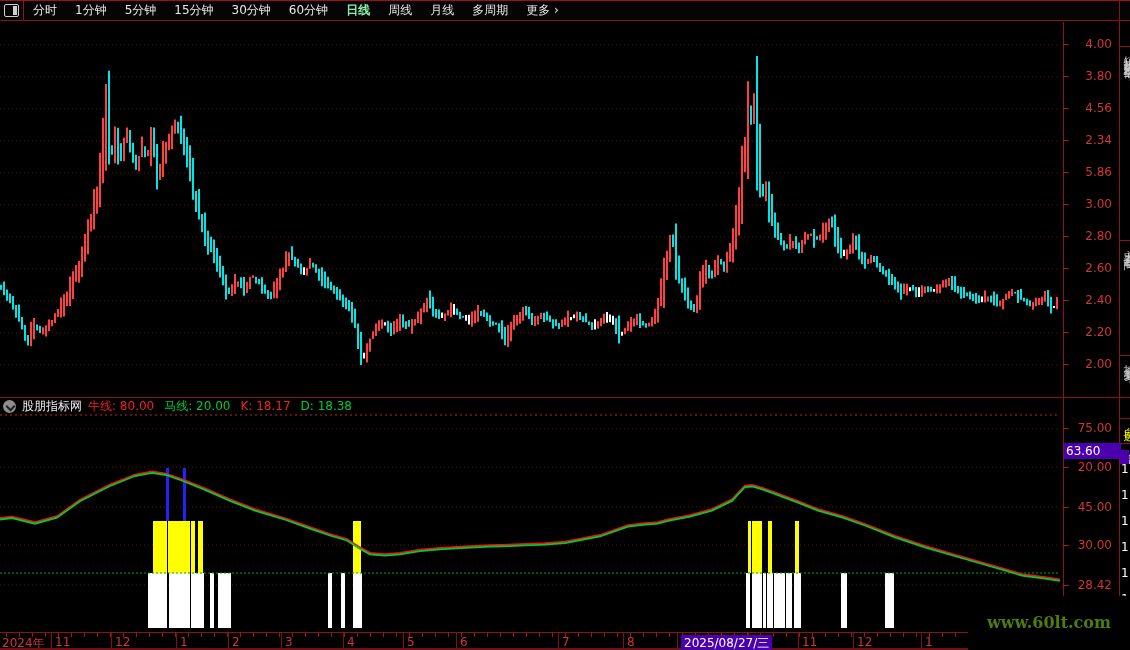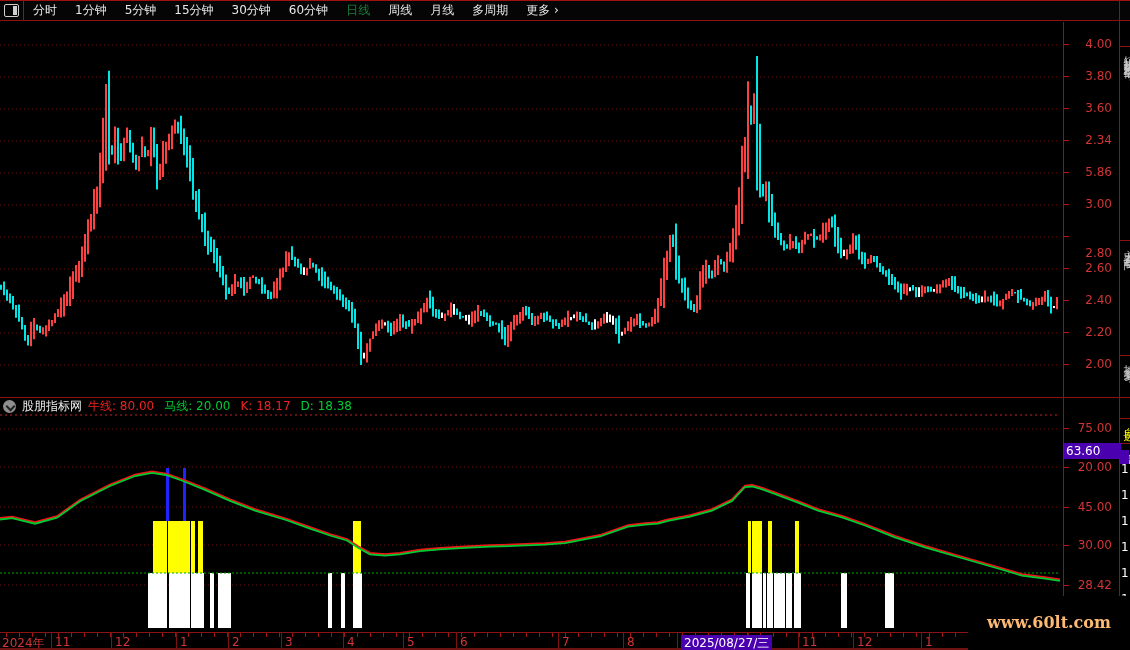--- a/index.html
+++ b/index.html
@@ -7,21 +7,21 @@
           font-family:"DejaVu Sans","Liberation Sans",sans-serif;font-size:12px;color:#ddd;}
   
   #topbar{position:absolute;left:0;top:0;width:1130px;height:21px;background:#050505;
           border-top:1px solid #a01010;border-bottom:1px solid #8a1212;box-sizing:border-box;
           display:flex;align-items:center;}
   .win-icon{width:13px;height:11px;border:1px solid #cfcfcf;border-radius:2px;margin:0 4px;position:relative;flex:none;}
   .win-icon::after{content:"";position:absolute;right:1px;top:1px;bottom:1px;width:4px;background:#cfcfcf;}
   .tb-sep{width:1px;height:19px;background:#9c1010;flex:none;}
   #menu{display:flex;align-items:center;height:100%;}
   .menu-item{padding:0 9px;color:#e8e8e8;white-space:nowrap;cursor:default;}
-  .menu-item.active{color:#15803d;}
+  .menu-item.active{color:#86efac;font-weight:bold;}
   #topbar-right{margin-left:auto;display:flex;align-items:stretch;height:100%;}
   .tb-btn{display:flex;align-items:center;padding:0 10px;border-left:1px solid #9c1010;color:#f0f0f0;white-space:nowrap;}
   
   #titlebar{position:absolute;left:0;top:22px;width:1060px;height:18px;display:flex;align-items:center;}
   #stock-title{color:#fff;margin-left:6px;}
   .circle-chevron{width:13px;height:13px;border-radius:50%;background:#8f8f8f;margin-left:5px;position:relative;flex:none;}
   .circle-chevron::after{content:"";position:absolute;left:3.5px;top:3px;width:5px;height:5px;
         border-right:2px solid #222;border-bottom:2px solid #222;transform:rotate(45deg);}
   #title-icons{margin-left:auto;display:flex;align-items:center;gap:8px;margin-right:8px;}
   .diamond{color:#8a8a8a;font-size:13px;line-height:13px;}
@@ -50,21 +50,21 @@
   
   #right-strip{position:absolute;left:1120px;top:22px;width:10px;height:628px;overflow:hidden;z-index:2;}
   .strip-sec{position:absolute;left:0;width:14px;overflow:hidden;border-top:1px solid #8a1414;
              writing-mode:vertical-rl;text-orientation:upright;font-size:11px;letter-spacing:2px;line-height:11px;}
   .strip-one{position:absolute;left:1px;color:#fff;font-size:12px;}
   .strip-chip{position:absolute;left:0;width:9px;height:14px;background:#4b00b0;}
   
   #watermark{position:absolute;left:968px;top:596px;width:162px;height:54px;background:#000;z-index:20;
              display:flex;flex-direction:column;align-items:center;justify-content:center;}
   #wm1{color:#fff;font-size:25px;font-weight:bold;line-height:27px;}
-  #wm2{color:#fdba74;font-size:16px;font-weight:bold;font-family:"DejaVu Serif","Liberation Serif",serif;line-height:18px;}
+  #wm2{color:#4d7c0f;font-size:16px;font-weight:bold;font-family:"DejaVu Serif","Liberation Serif",serif;line-height:18px;}
 </style>
 </head>
 <body>
 
 <div id="screen">
 
   <div id="topbar">
     <span class="win-icon"></span>
     <span class="tb-sep"></span>
     <div id="menu">
@@ -147,29 +147,29 @@
       <polyline points="0,121.5 12,120.2 35,125.7 57,119.7 80,103.2 110,88.0 135,78.0 152,74.9 166,77.0 183,83.0 205,91.9 230,102.9 255,112.6 286,122.0 310,130.7 330,137.5 347,142.5 358,149.8 370,156.3 385,157.7 400,156.3 420,153.2 440,151.4 465,149.8 490,148.7 520,147.7 545,146.7 565,145.1 600,138.5 628,128.6 645,126.7 658,125.7 668,122.8 690,118.6 712,112.6 732,102.9 745,89.0 752,88.5 760,90.6 772,94.8 798,104.7 818,112.6 842,119.4 865,127.5 895,139.3 925,149.3 958,159.0 998,170.5 1022,177.6 1045,180.7 1060,182.8" fill="none" stroke="#ee1515" stroke-width="2" transform="translate(0,-1.4)"></polyline>
       <polyline points="0,121.5 12,120.2 35,125.7 57,119.7 80,103.2 110,88.0 135,78.0 152,74.9 166,77.0 183,83.0 205,91.9 230,102.9 255,112.6 286,122.0 310,130.7 330,137.5 347,142.5 358,149.8 370,156.3 385,157.7 400,156.3 420,153.2 440,151.4 465,149.8 490,148.7 520,147.7 545,146.7 565,145.1 600,138.5 628,128.6 645,126.7 658,125.7 668,122.8 690,118.6 712,112.6 732,102.9 745,89.0 752,88.5 760,90.6 772,94.8 798,104.7 818,112.6 842,119.4 865,127.5 895,139.3 925,149.3 958,159.0 998,170.5 1022,177.6 1045,180.7 1060,182.8" fill="none" stroke="#00cc33" stroke-width="1.8"></polyline>
     </svg>
 
   <div id="y-axis-line"></div>
   <div id="yaxis-labels">
       <div class="ylab" style="top: 37px;">4.00</div>
       <div class="ytick" style="top: 44px;"></div>
       <div class="ylab" style="top: 69px;">3.80</div>
       <div class="ytick" style="top: 76px;"></div>
-      <div class="ylab" style="top: 101px;">3.60</div>
+      <div class="ylab" style="top: 101px;">4.56</div>
       <div class="ytick" style="top: 108px;"></div>
       <div class="ylab" style="top: 133px;">2.34</div>
       <div class="ytick" style="top: 140px;"></div>
       <div class="ylab" style="top: 165px;">5.86</div>
       <div class="ytick" style="top: 172px;"></div>
       <div class="ylab" style="top: 197px;">3.00</div>
       <div class="ytick" style="top: 204px;"></div>
-      <div class="ylab" style="top: 246px;">2.80</div>
+      <div class="ylab" style="top: 229px;">2.80</div>
       <div class="ytick" style="top: 236px;"></div>
       <div class="ylab" style="top: 261px;">2.60</div>
       <div class="ytick" style="top: 268px;"></div>
       <div class="ylab" style="top: 293px;">2.40</div>
       <div class="ytick" style="top: 300px;"></div>
       <div class="ylab" style="top: 325px;">2.20</div>
       <div class="ytick" style="top: 332px;"></div>
       <div class="ylab" style="top: 357px;">2.00</div>
       <div class="ytick" style="top: 364px;"></div>
       <div class="ylab" style="top: 421px;">75.00</div>

